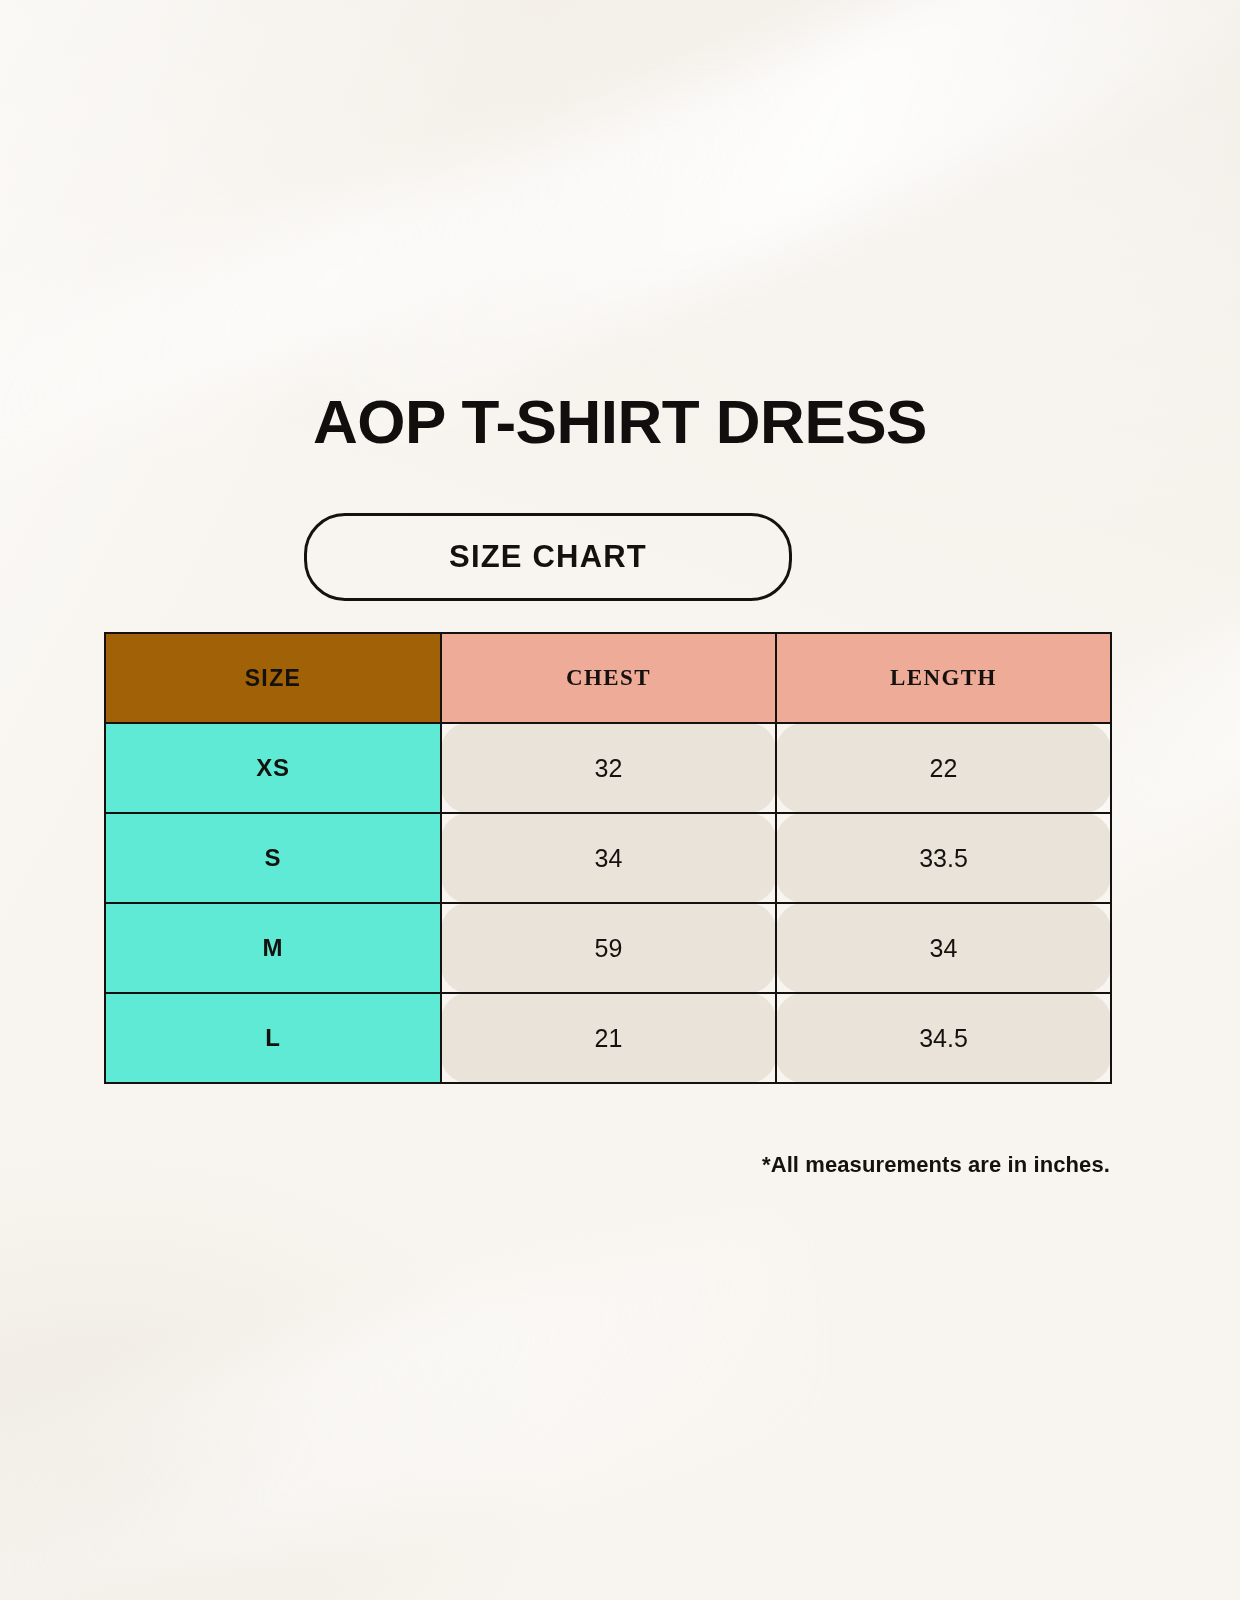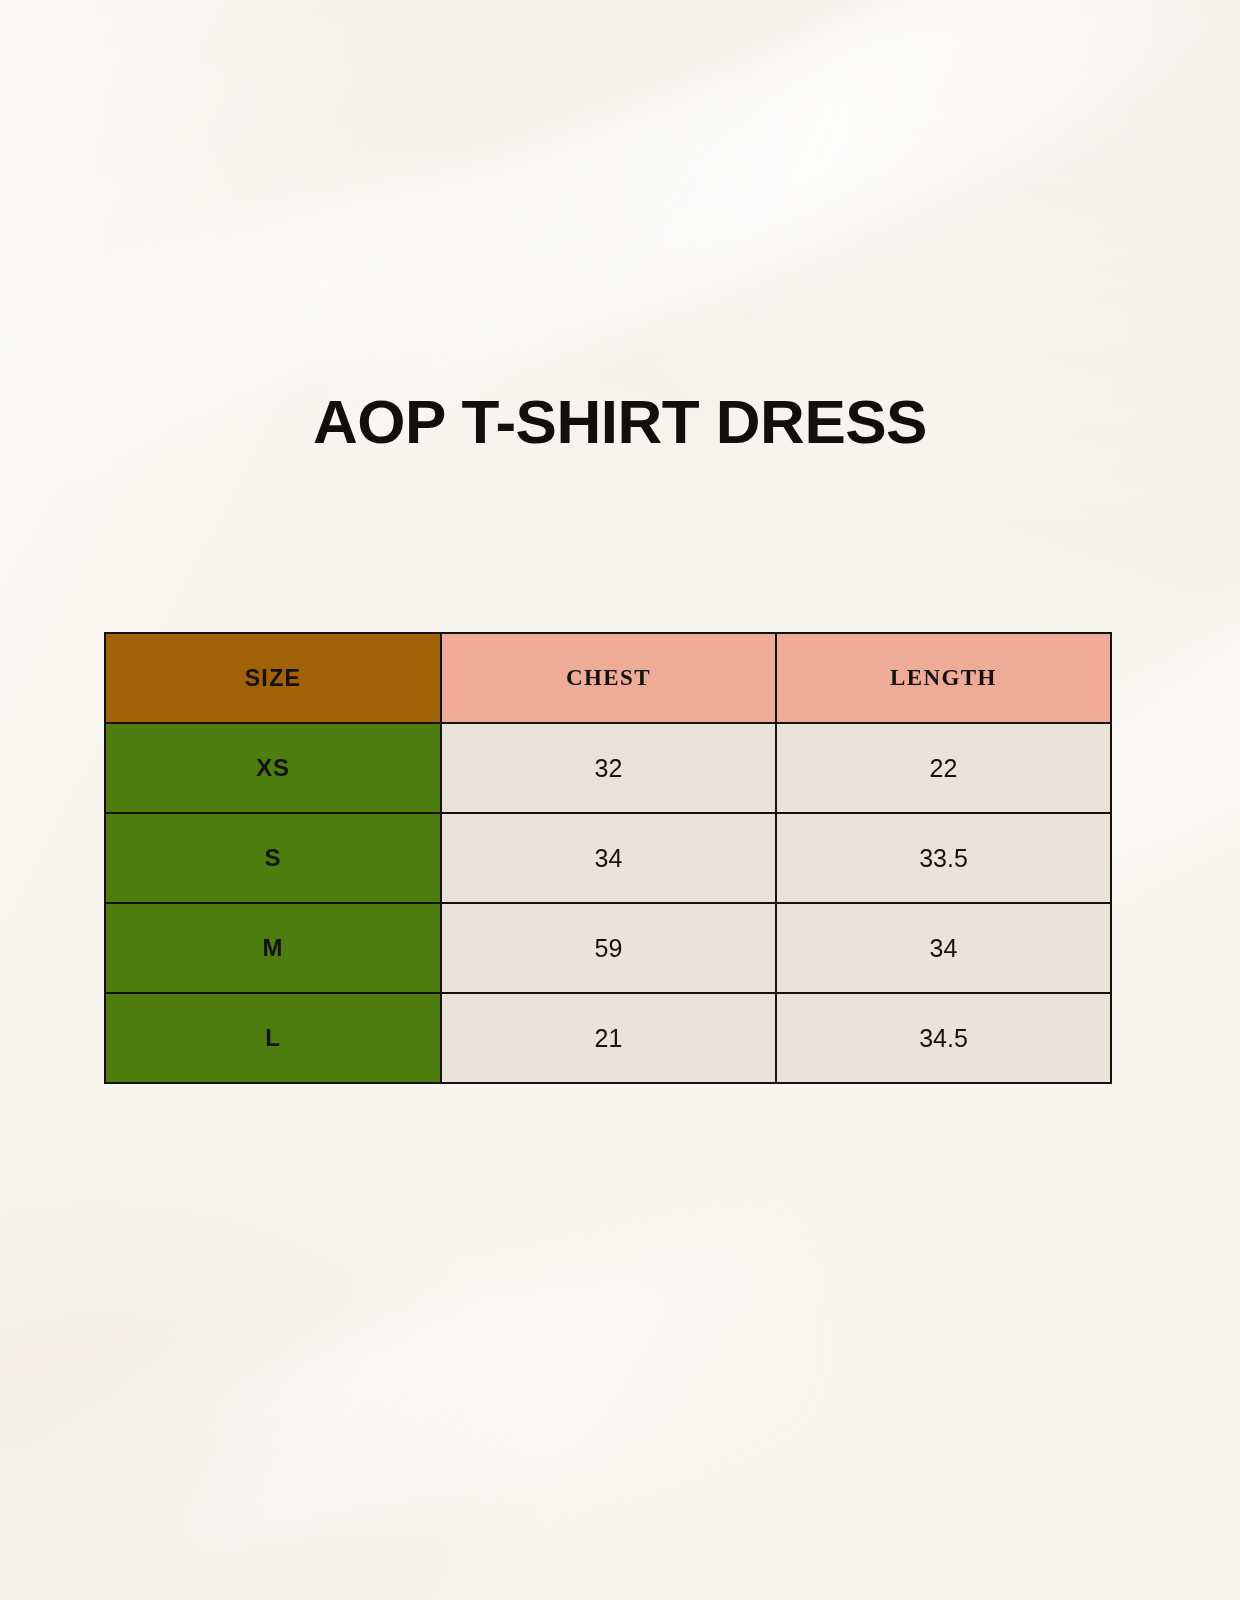--- a/index.html
+++ b/index.html
@@ -107,31 +107,32 @@
   }
   th.h-meas {
     background: #eeab97;
     font-size: 23px;
     font-weight: 700;
     letter-spacing: 1.4px;
     color: #14110f;
     font-family: Liberation Serif, serif;
   }
   td.cell-size {
-    background: #4d7c0f;
+    background: #5eead4;
     font-size: 24px;
     font-weight: 700;
     letter-spacing: 0.8px;
     color: #14110f;
   }
   td.cell-val {
     background: #eae3da;
     font-size: 25px;
     font-weight: 400;
     color: #14110f;
+    border-radius: 27px;
   }
 
   .footnote {
     position: absolute;
     top: 1152px;
     left: 104px;
     width: 1006px;
     text-align: right;
     font-size: 22px;
     font-weight: 700;
@@ -145,20 +146,23 @@
 <div class="bg-wash"></div>
 <div class="bg-streak streak-a"></div>
 <div class="bg-streak streak-b"></div>
 <div class="bg-streak streak-c"></div>
 <div class="bg-streak streak-d"></div>
 
 <div class="page">
 
   <div class="title">AOP T-SHIRT DRESS</div>
 
+  <div class="pill">
+    <span class="pill-label">SIZE CHART</span>
+  </div>
 
   <div class="table-wrap">
     <table class="size-chart">
       <colgroup>
         <col class="c-size">
         <col class="c-chest">
         <col class="c-length">
       </colgroup>
       <thead>
         <tr>
@@ -185,14 +189,15 @@
         </tr>
         <tr>
           <td class="cell-size">L</td>
           <td class="cell-val">21</td>
           <td class="cell-val">34.5</td>
         </tr>
       </tbody>
     </table>
   </div>
 
+  <div class="footnote">*All measurements are in inches.</div>
 
 </div>
 
 </body></html>

